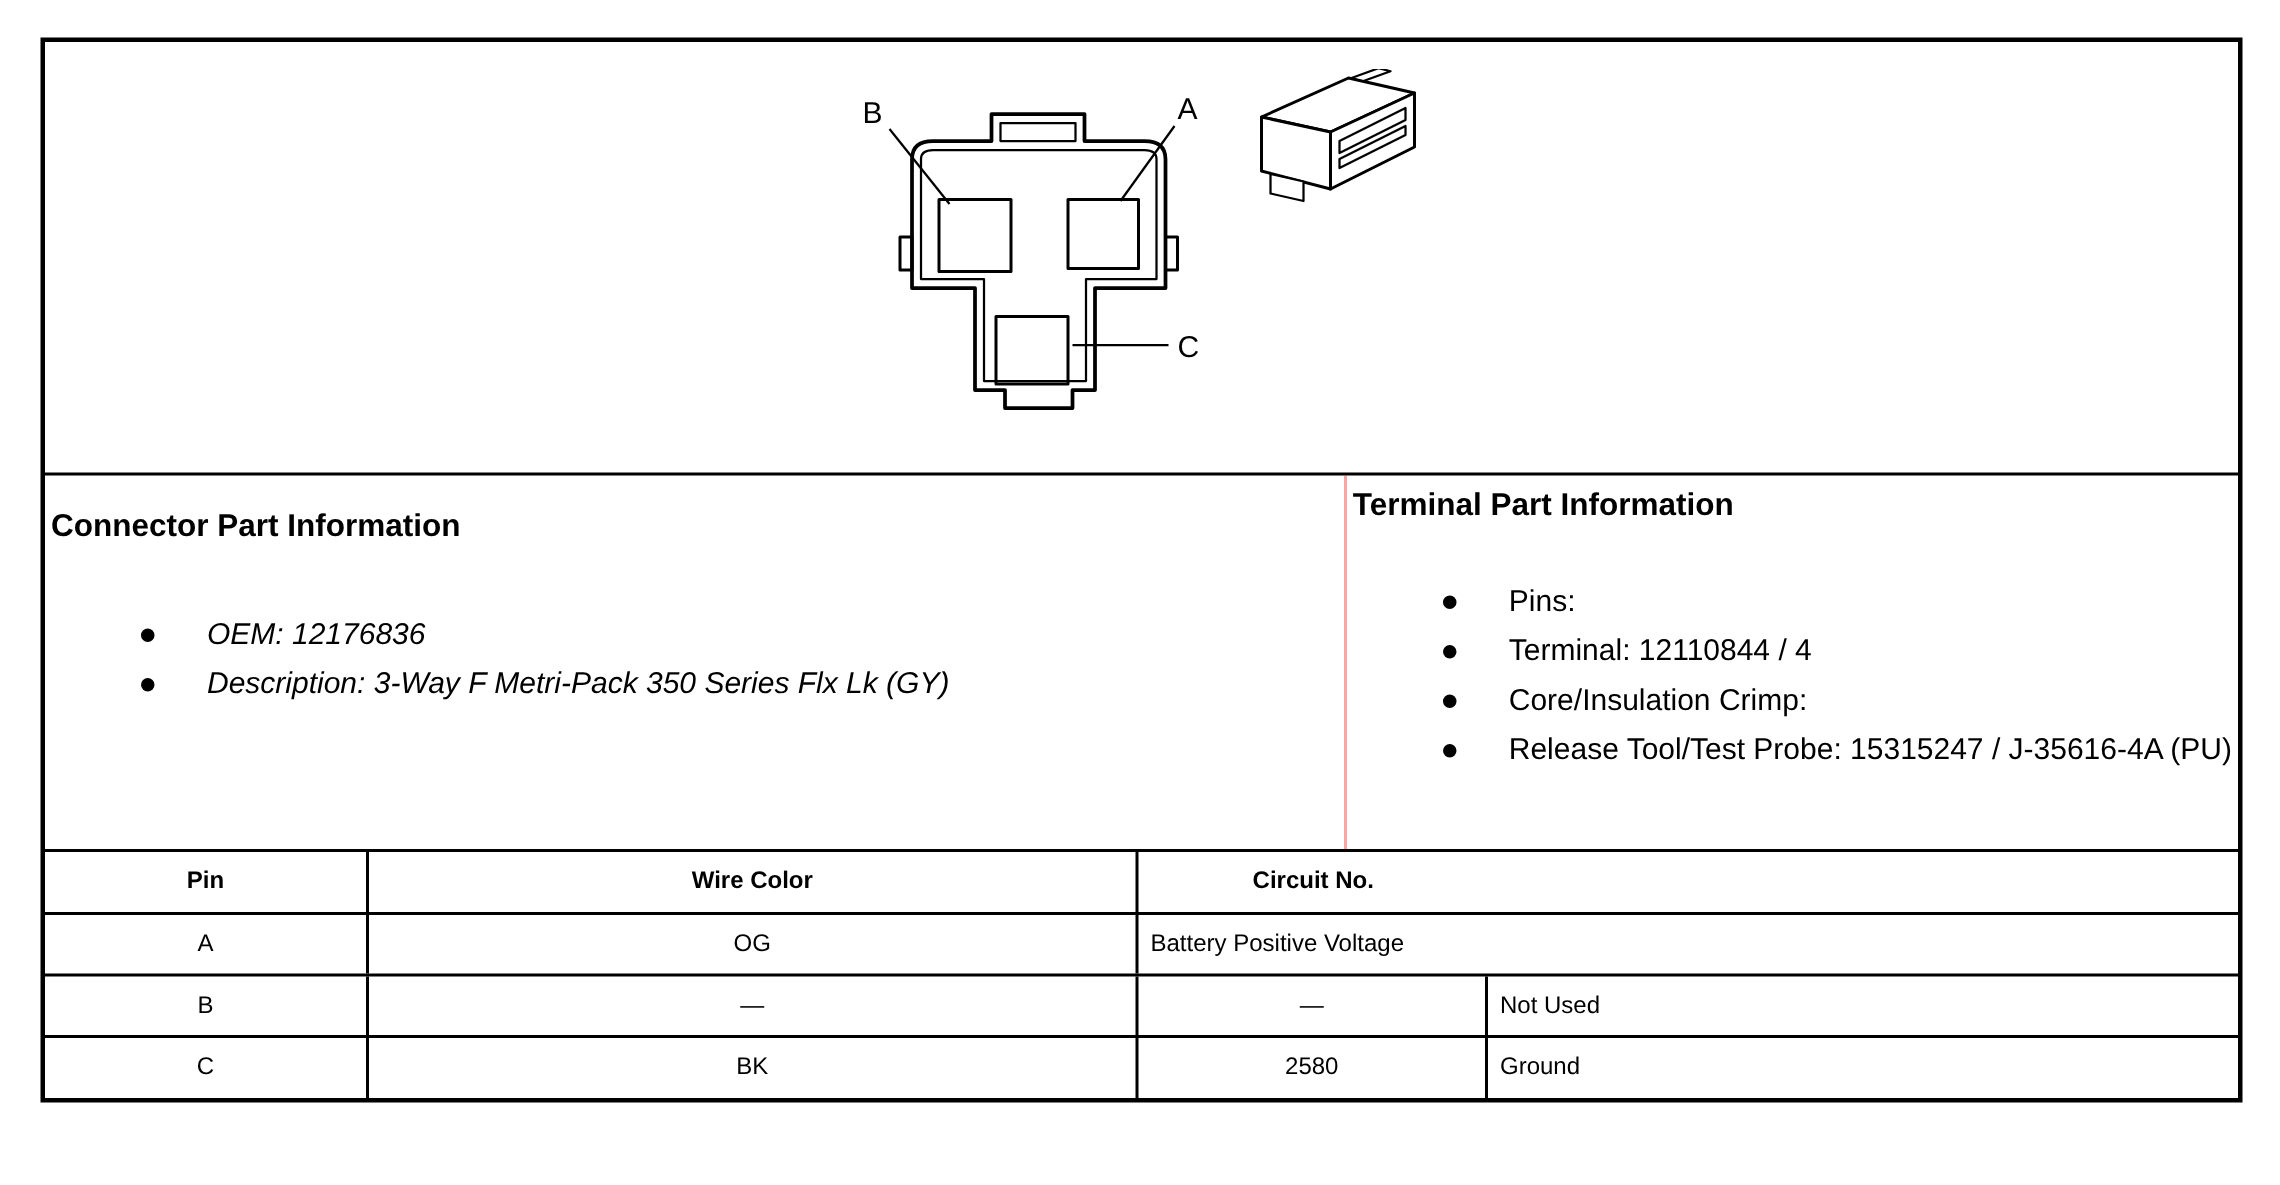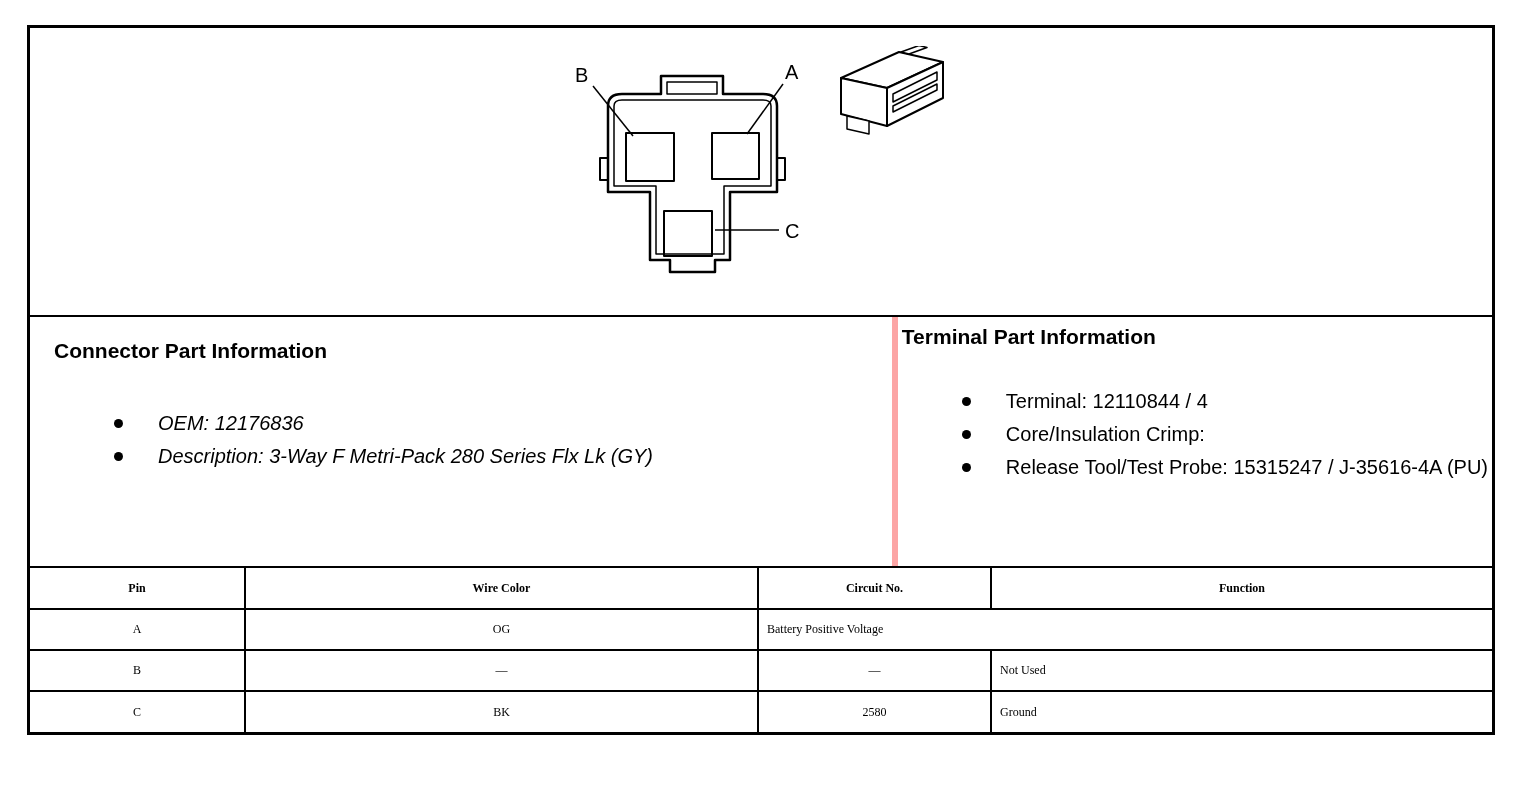--- a/index.html
+++ b/index.html
@@ -44,24 +44,23 @@
     left: 521px;
     top: 18px;
   }
   .info-row {
     display: flex;
     height: 249px;
     border-bottom: 2px solid #000;
   }
   .info-left {
     width: 870px;
-    border-right: 6px solid #fca5a5;
+    border-right: 2px solid #fca5a5;
     box-sizing: border-box;
     padding: 22px 4px 0 4px;
-    margin-left: 20px;
   }
   .info-right {
     flex: 1;
     box-sizing: border-box;
     padding: 8px 4px 0 4px;
   }
   .info-heading {
     font-size: 21px;
     font-weight: bold;
   }
@@ -95,24 +94,23 @@
     grid-template-columns: 216px 513px 233px 1fr;
     border-bottom: 2px solid #000;
     height: 39px;
   }
   .pt-row.pt-header { height: 40px; }
   .pt-row:last-child { border-bottom: none; height: 40px; }
   .pt-cell {
     display: flex;
     align-items: center;
     justify-content: center;
-    font-size: 12px;
+    font-size: 16px;
     border-right: 2px solid #000;
     overflow: hidden;
-    font-family: Liberation Serif, serif;
   }
   .pt-cell:last-child { border-right: none; }
   .pt-header .pt-cell { font-weight: bold; }
   .pt-cell.fn-cell {
     justify-content: flex-start;
     padding-left: 8px;
   }
   .pt-header .pt-cell.fn-cell {
     justify-content: center;
     padding-left: 0;
@@ -170,39 +168,39 @@
           <line x1="336" y1="42" x2="336" y2="80" stroke-width="1.5"></line>
         </g>
       </svg>
     </div>
 
     <div class="info-row">
       <div class="info-left">
         <div class="info-heading">Connector Part Information</div>
         <ul class="bullet-list">
           <li>OEM: 12176836</li>
-          <li>Description: 3-Way F Metri-Pack 280 Series Flx Lk (GY)</li>
+          <li>Description: 3-Way F Metri-Pack 350 Series Flx Lk (GY)</li>
         </ul>
       </div>
       <div class="info-right">
         <div class="info-heading">Terminal Part Information</div>
         <ul class="bullet-list">
+          <li>Pins:</li>
           <li>Terminal: 12110844 / 4</li>
           <li>Core/Insulation Crimp:</li>
           <li>Release Tool/Test Probe: 15315247 / J-35616-4A (PU)</li>
         </ul>
       </div>
     </div>
 
     <div class="pin-table">
       <div class="pt-row pt-header">
         <div class="pt-cell">Pin</div>
         <div class="pt-cell">Wire Color</div>
         <div class="pt-cell">Circuit No.</div>
-        <div class="pt-cell fn-cell">Function</div>
       </div>
       <div class="pt-row">
         <div class="pt-cell">A</div>
         <div class="pt-cell">OG</div>
         <div class="pt-cell fn-cell">Battery Positive Voltage</div>
       </div>
       <div class="pt-row">
         <div class="pt-cell">B</div>
         <div class="pt-cell">—</div>
         <div class="pt-cell">—</div>

